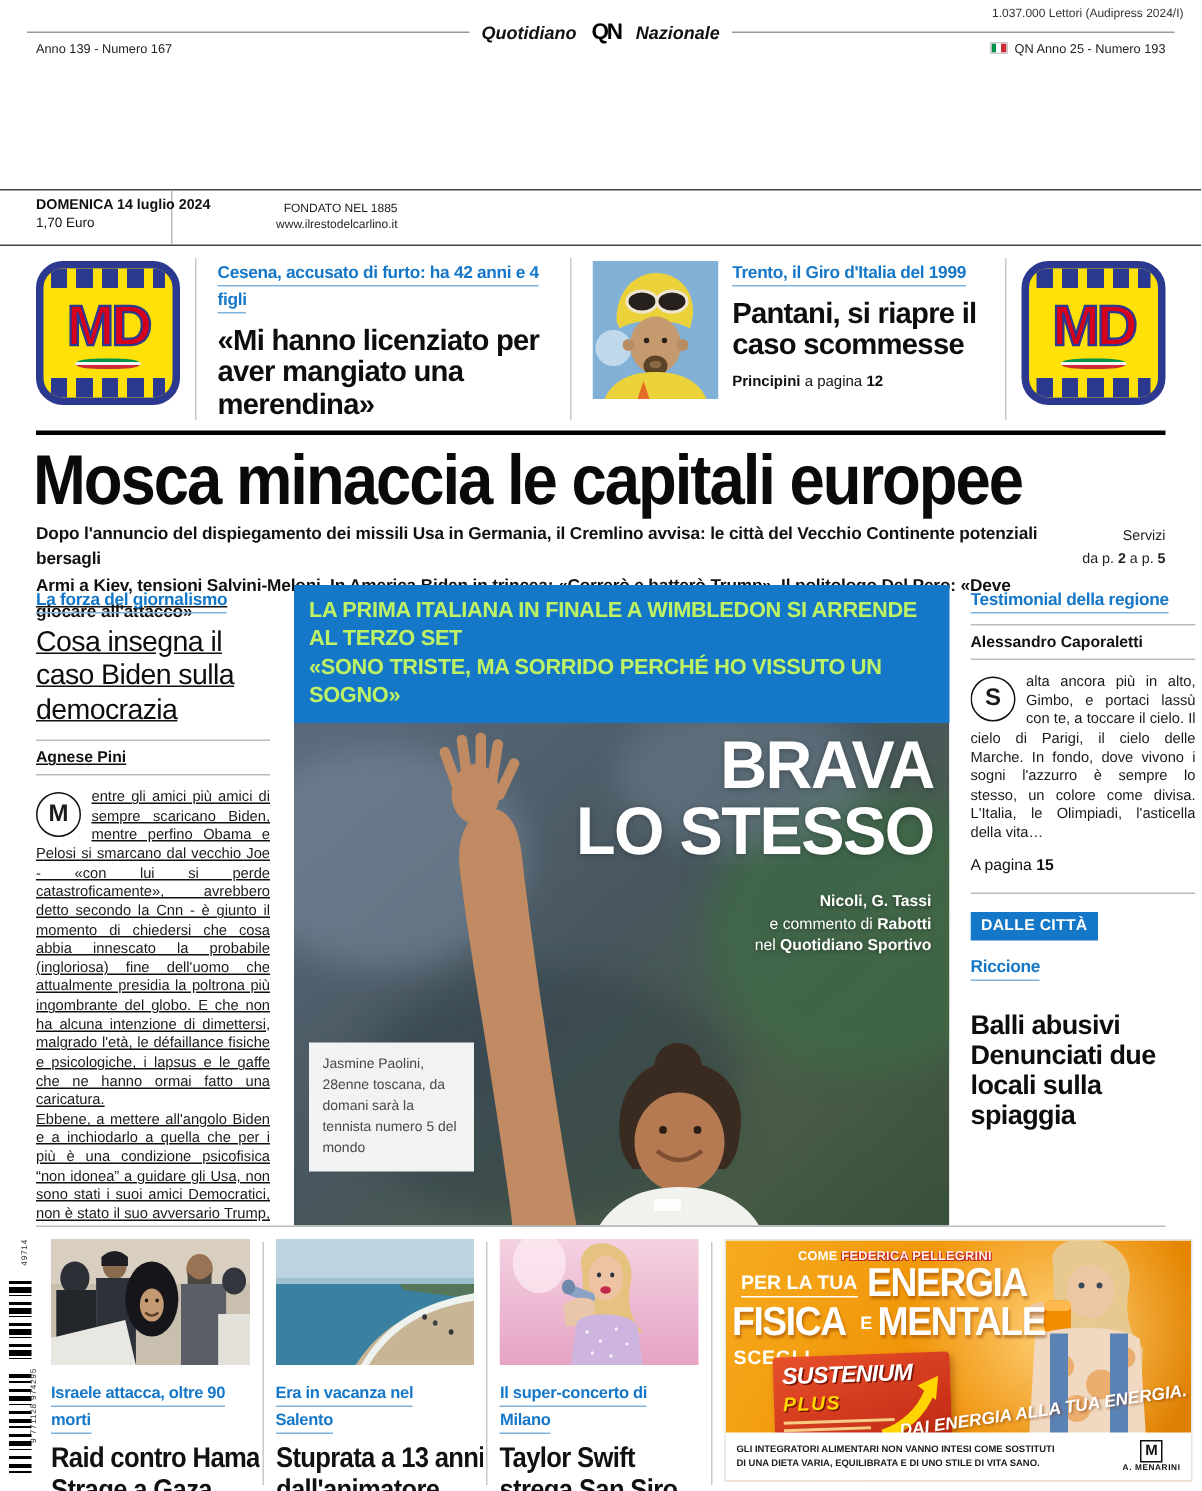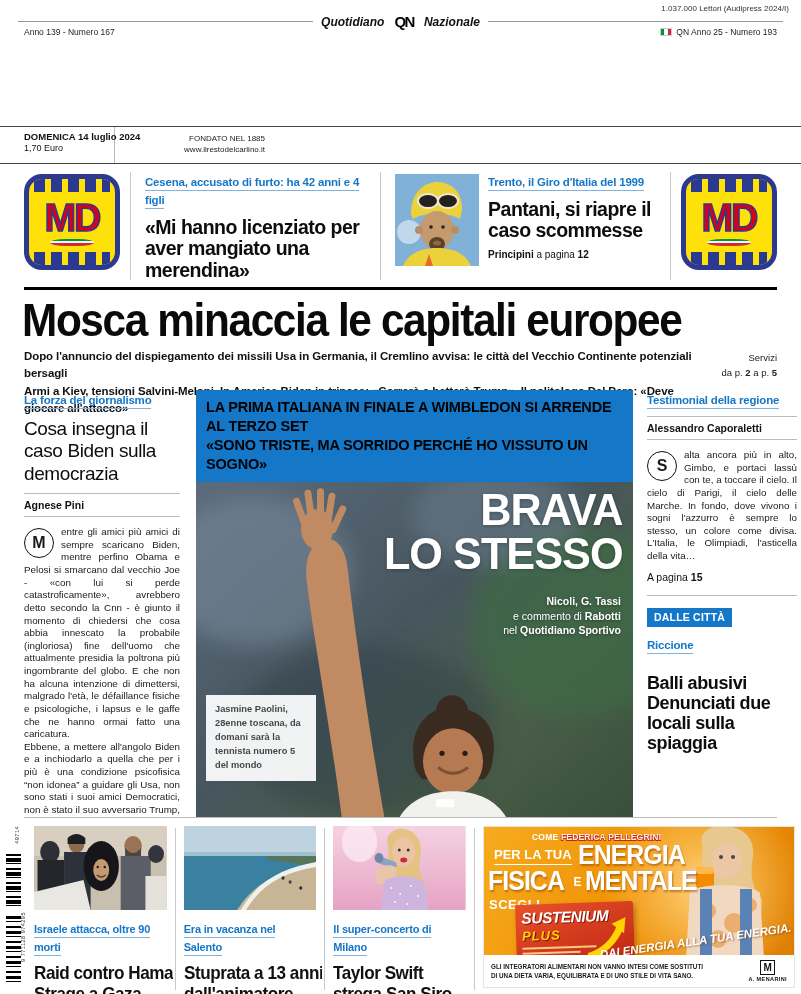--- a/index.html
+++ b/index.html
@@ -46,39 +46,39 @@
   .black-rule{position:absolute;top:287px;left:24px;right:24px;height:3px;background:#000;}
 
   
   .lead-head{position:absolute;top:292px;left:22px;font-size:47px;font-weight:bold;letter-spacing:-1.5px;white-space:nowrap;transform:scaleX(0.9);transform-origin:left center;color:#0a0a0a;}
   .deck{position:absolute;top:348px;left:24px;width:672px;font-size:11.5px;font-weight:bold;line-height:1.5;letter-spacing:-0.1px;color:#111;}
   .services{position:absolute;top:350px;right:24px;width:72px;text-align:right;font-size:9.5px;line-height:1.6;color:#222;}
   .services b{font-weight:bold;}
 
   
   .main{position:absolute;top:390px;left:24px;right:24px;height:428px;display:flex;border-bottom:1px solid #bbb;}
-  .col-left{width:158px;flex:none;overflow:hidden;padding-right:2px;}
+  .col-left{width:158px;flex:none;overflow:hidden;padding-right:2px;text-decoration:underline;}
   .col-right{width:150px;flex:none;overflow:hidden;}
   .col-center{width:437px;flex:none;display:flex;flex-direction:column;}
   .col-div{width:1px;background:#c9c9c9;margin:0 7px 6px 7px;}
   .op-head{margin-top:10px;font-size:19px;font-weight:normal;letter-spacing:-0.4px;line-height:1.18;color:#0d0d0d;}
   .op-rule{height:1px;background:#bbb;margin:8px 0 5px 0;}
   .op-author{font-size:10.5px;font-weight:bold;}
   .op-rule2{height:1px;background:#bbb;margin:5px 0 9px 0;}
   .op-body{font-size:9.8px;line-height:1.29;text-align:justify;color:#1a1a1a;}
   .op-body + .op-body{margin-top:0;}
   .dropcap{float:left;width:30px;height:30px;border:1.4px solid #111;border-radius:50%;display:flex;align-items:center;justify-content:center;font-size:16px;font-weight:bold;margin:2px 7px 2px 0;}
 
-  .banner{background:#1577c8;color:#000000;padding:8px 10px 9px 10px;font-size:14.5px;font-weight:bold;letter-spacing:-0.2px;line-height:1.3;}
+  .banner{background:#1577c8;color:#bef264;padding:8px 10px 9px 10px;font-size:14.5px;font-weight:bold;letter-spacing:-0.2px;line-height:1.3;}
   .photo-wrap{position:relative;flex:1;overflow:hidden;}
   .photo-wrap svg{position:absolute;inset:0;width:100%;height:100%;}
   .big-head{position:absolute;top:6px;right:10px;text-align:right;color:#fff;font-size:45px;font-weight:bold;letter-spacing:-1px;line-height:0.98;transform:scaleX(0.96);transform-origin:right top;text-shadow:0 1px 4px rgba(0,0,0,0.28);}
   .photo-byline{position:absolute;top:112px;right:12px;text-align:right;color:#fff;font-size:10.5px;line-height:1.35;text-shadow:0 1px 3px rgba(0,0,0,0.4);}
   .photo-byline b{font-weight:bold;}
-  .caption{position:absolute;left:10px;bottom:36px;width:110px;background:rgba(255,255,255,0.93);padding:8px 9px;font-size:9.3px;font-weight:bold;color:#474747;line-height:1.5;}
+  .caption{position:absolute;left:10px;bottom:36px;width:110px;background:rgba(255,255,255,0.93);padding:8px 9px;font-size:9.3px;font-weight:normal;color:#474747;line-height:1.5;}
 
   .badge{display:inline-block;background:#1577c8;color:#fff;font-size:10.5px;font-weight:bold;letter-spacing:0.2px;padding:3px 7px 4px 7px;margin:12px 0 8px 0;}
   .city-head{margin-top:20px;font-size:18px;font-weight:bold;letter-spacing:-0.4px;line-height:1.12;color:#0d0d0d;}
   .pageref{margin-top:8px;font-size:10.5px;}
   .pageref b{font-weight:bold;}
   .right-rule{height:1px;background:#bbb;margin:12px 0 0 0;}
 
   
   .bottom{position:absolute;top:822px;left:0;right:0;height:172px;display:flex;padding:2px 4px 0 4px;}
   .barcode{width:24px;flex:none;position:relative;}

